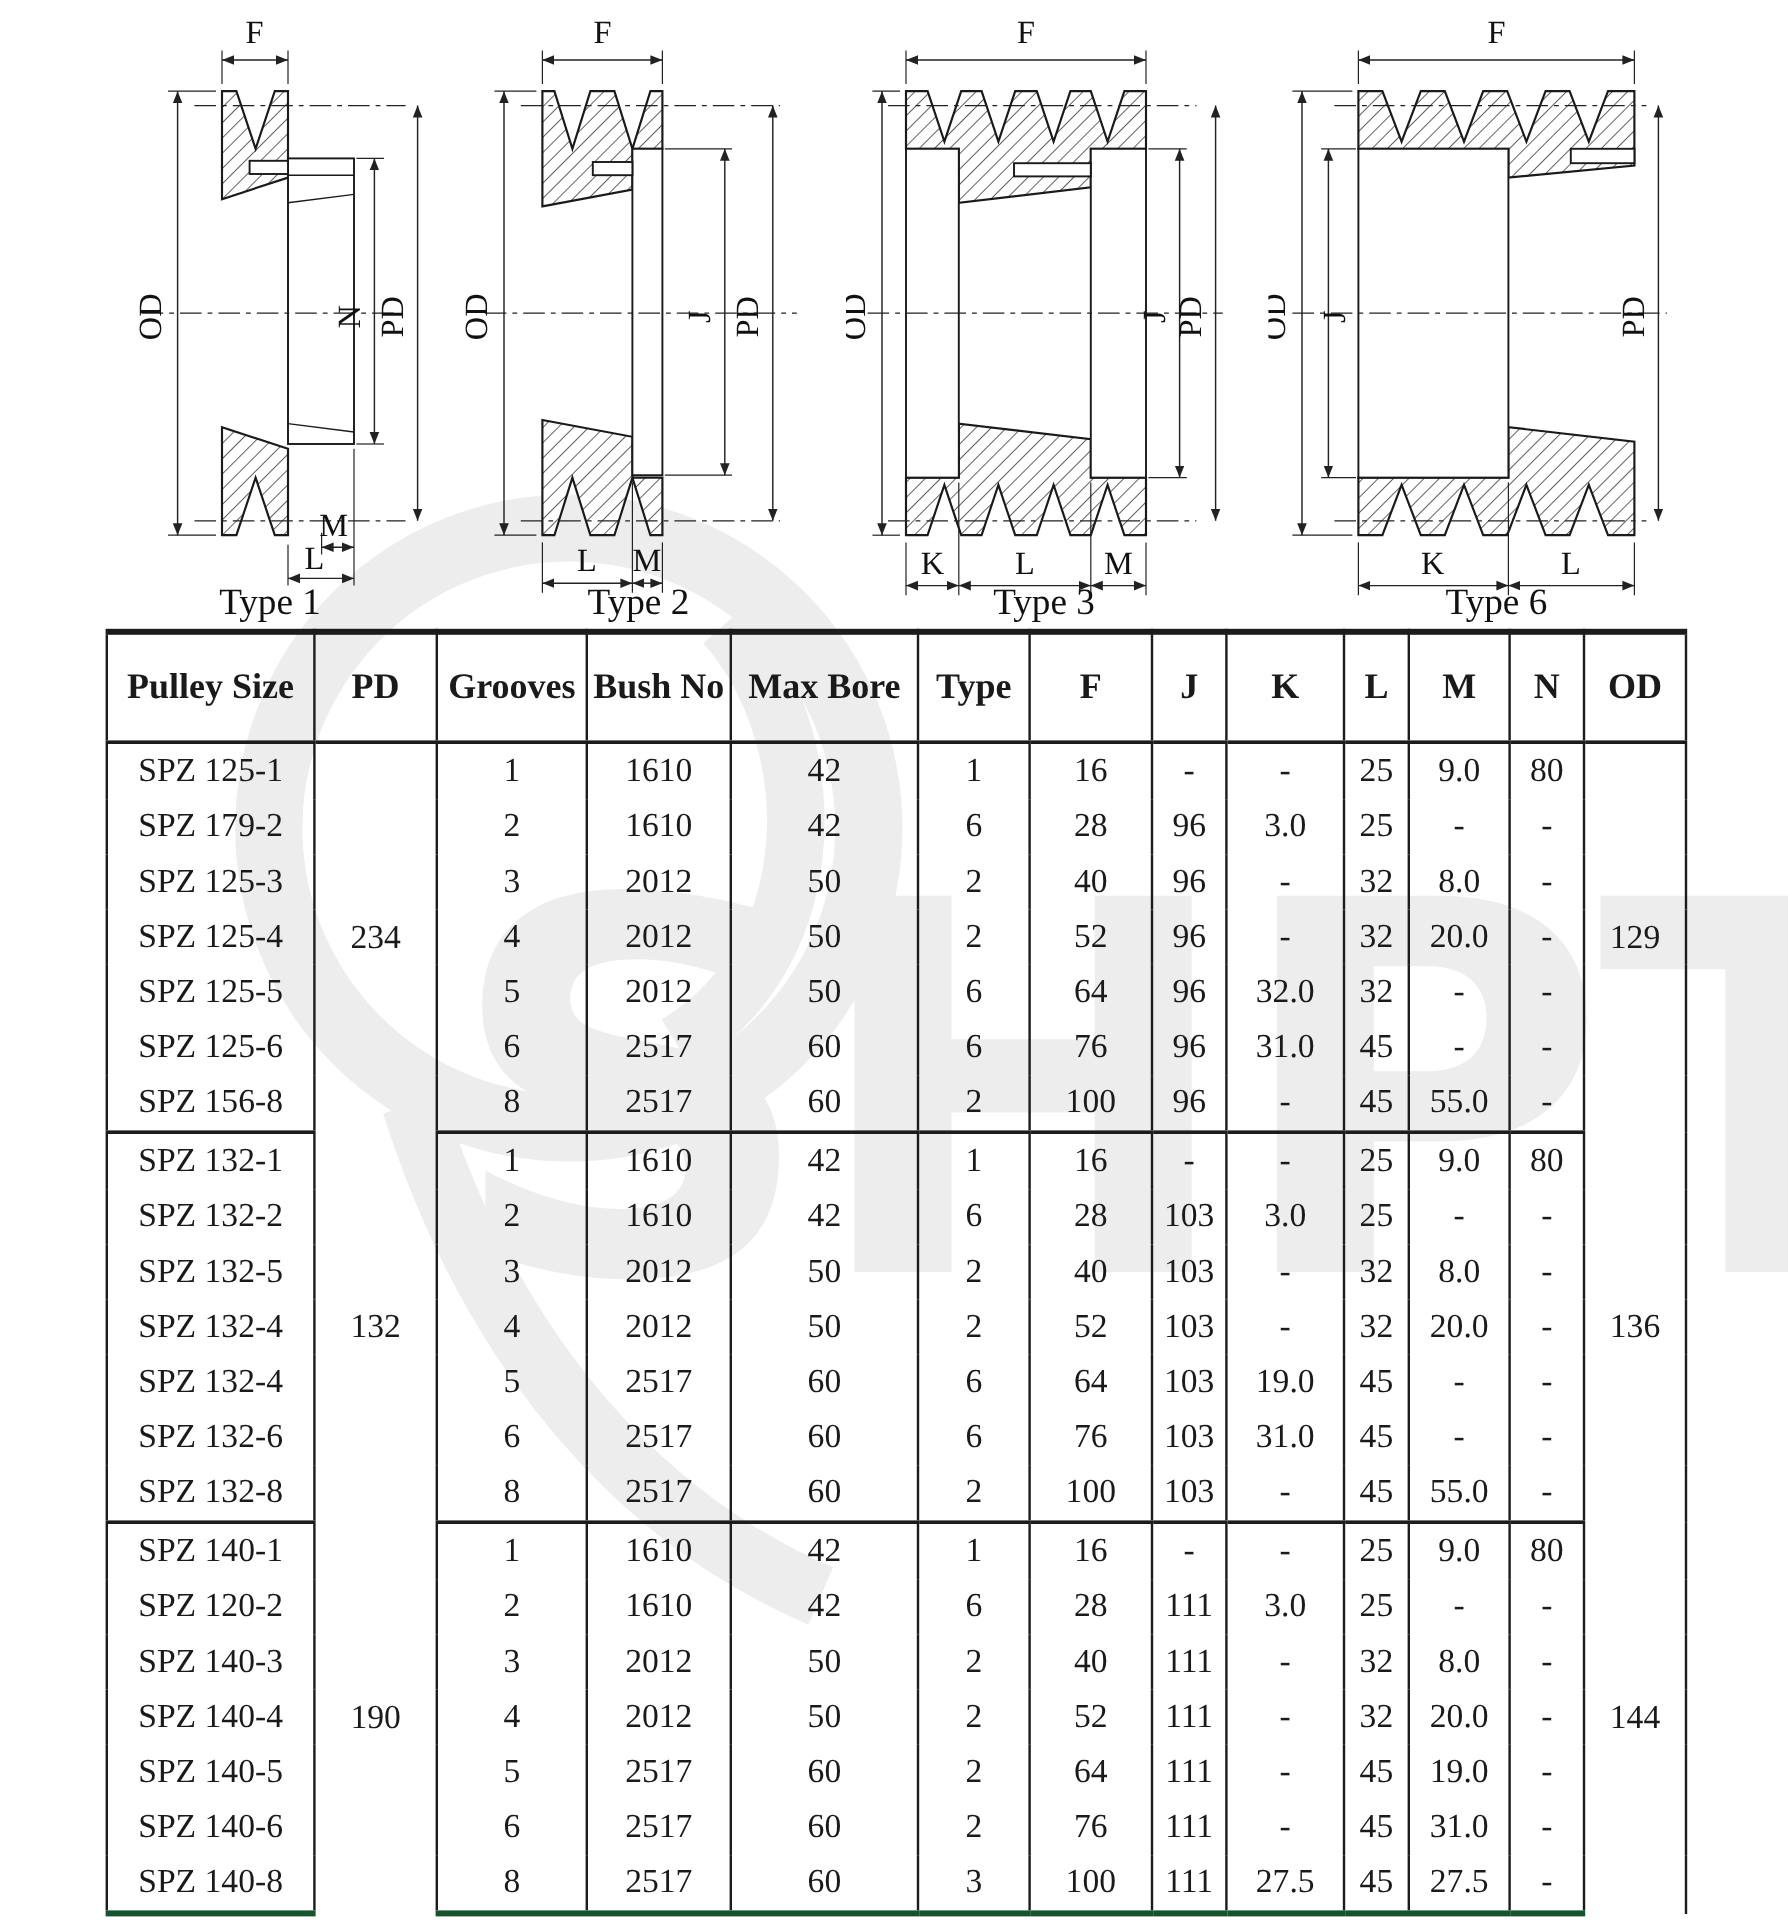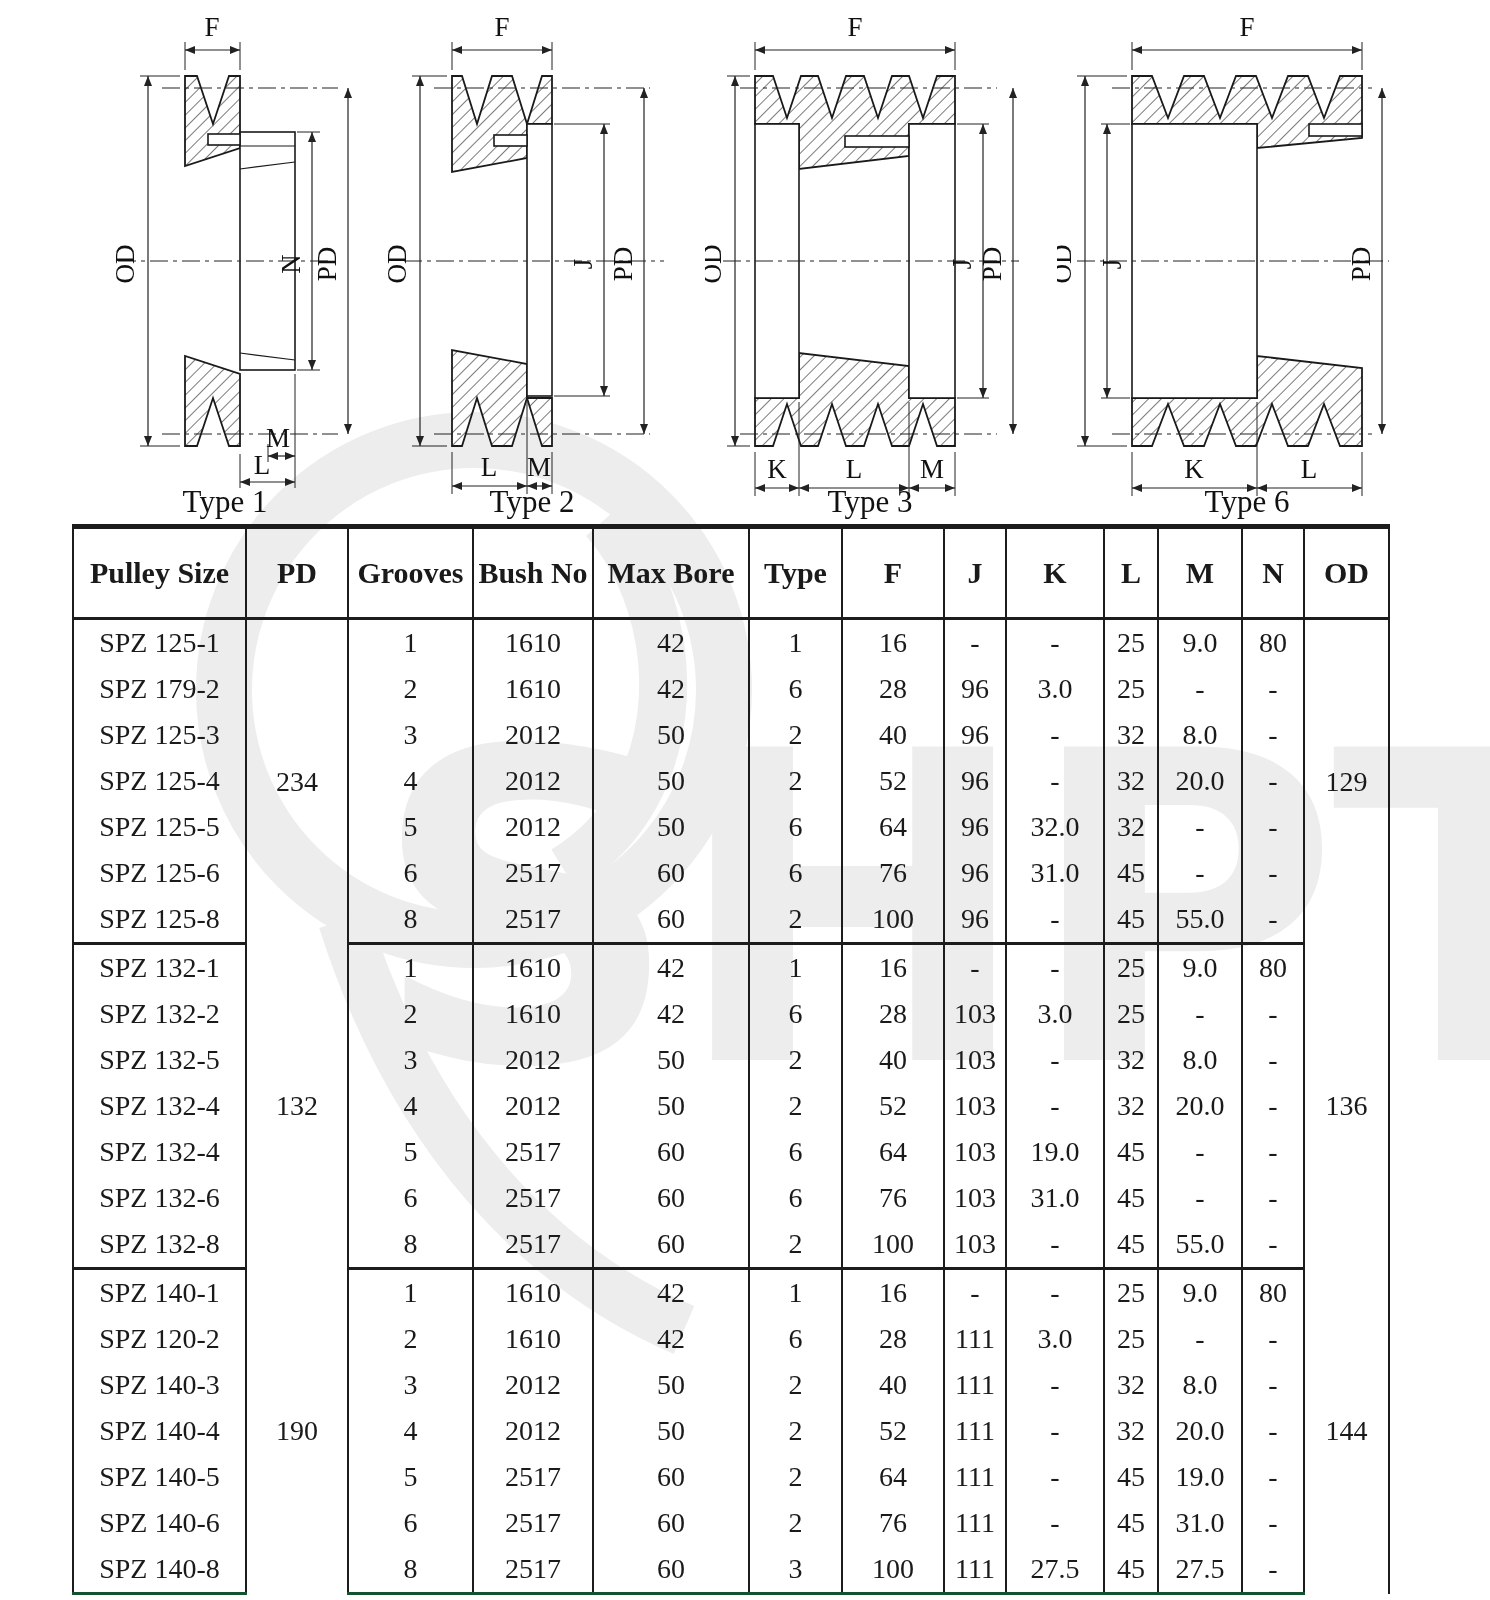--- a/index.html
+++ b/index.html
@@ -13,31 +13,31 @@
   
   .ol{stroke:#1a1a1a;stroke-width:1.8;fill:url(#hatch);}
   .wh{fill:#ffffff;stroke:#1a1a1a;stroke-width:1.6;}
   .thin{stroke:#1a1a1a;stroke-width:1.2;fill:none;}
   .ext{stroke:#222;stroke-width:1;}
   .dim{stroke:#222;stroke-width:1.2;marker-start:url(#ah);marker-end:url(#ah);}
   .cl{stroke:#222;stroke-width:1.1;stroke-dasharray:18 5 4 5;fill:none;}
   .lab{font-family:"Liberation Serif",serif;font-size:27px;fill:#111;text-anchor:middle;}
   .cap{font-family:"Liberation Serif",serif;font-size:31px;fill:#111;text-anchor:middle;}
   
-  .tablewrap{position:absolute;left:72px;top:524px;width:1316px;}
+  .tablewrap{position:absolute;left:88px;top:524px;width:1316px;}
   table.spec{border-collapse:collapse;table-layout:fixed;width:1316px;
     border-top:5px solid #1c1c1c;border-left:2px solid #1c1c1c;border-right:2px solid #1c1c1c;}
   table.spec th{font-size:30px;font-weight:bold;height:86px;border-bottom:3px solid #1c1c1c;}
   table.spec td{font-size:28px;height:46px;padding:0;}
   table.spec th,table.spec td{
     border-left:2px solid #1c1c1c;border-right:2px solid #1c1c1c;
     text-align:center;vertical-align:middle;background:transparent;
   }
   tr.gend td{border-bottom:3px solid #1c1c1c;}
-  tr.gend.last td{border-bottom:3px solid #14532d;}
+  tr.gend.last td{border-bottom:5px solid #14532d;}
   .wm-text{font-family:"DejaVu Sans",sans-serif;font-weight:bold;fill:#ededed;text-anchor:middle;}
 </style>
 </head>
 <body>
 
 <svg width="0" height="0" style="position:absolute" aria-hidden="true">
   <defs>
     <pattern id="hatch" patternUnits="userSpaceOnUse" width="9" height="9" patternTransform="rotate(45)">
       <rect width="9" height="9" fill="#ffffff"></rect>
       <line x1="0" y1="0" x2="0" y2="9" stroke="#333" stroke-width="1.3"></line>
@@ -323,21 +323,21 @@
           <td>60</td>
           <td>6</td>
           <td>76</td>
           <td>96</td>
           <td>31.0</td>
           <td>45</td>
           <td>-</td>
           <td>-</td>
         </tr>
         <tr class="gend">
-          <td>SPZ 125-8</td>
+          <td>SPZ 156-8</td>
           <td>8</td>
           <td>2517</td>
           <td>60</td>
           <td>2</td>
           <td>100</td>
           <td>96</td>
           <td>-</td>
           <td>45</td>
           <td>55.0</td>
           <td>-</td>

